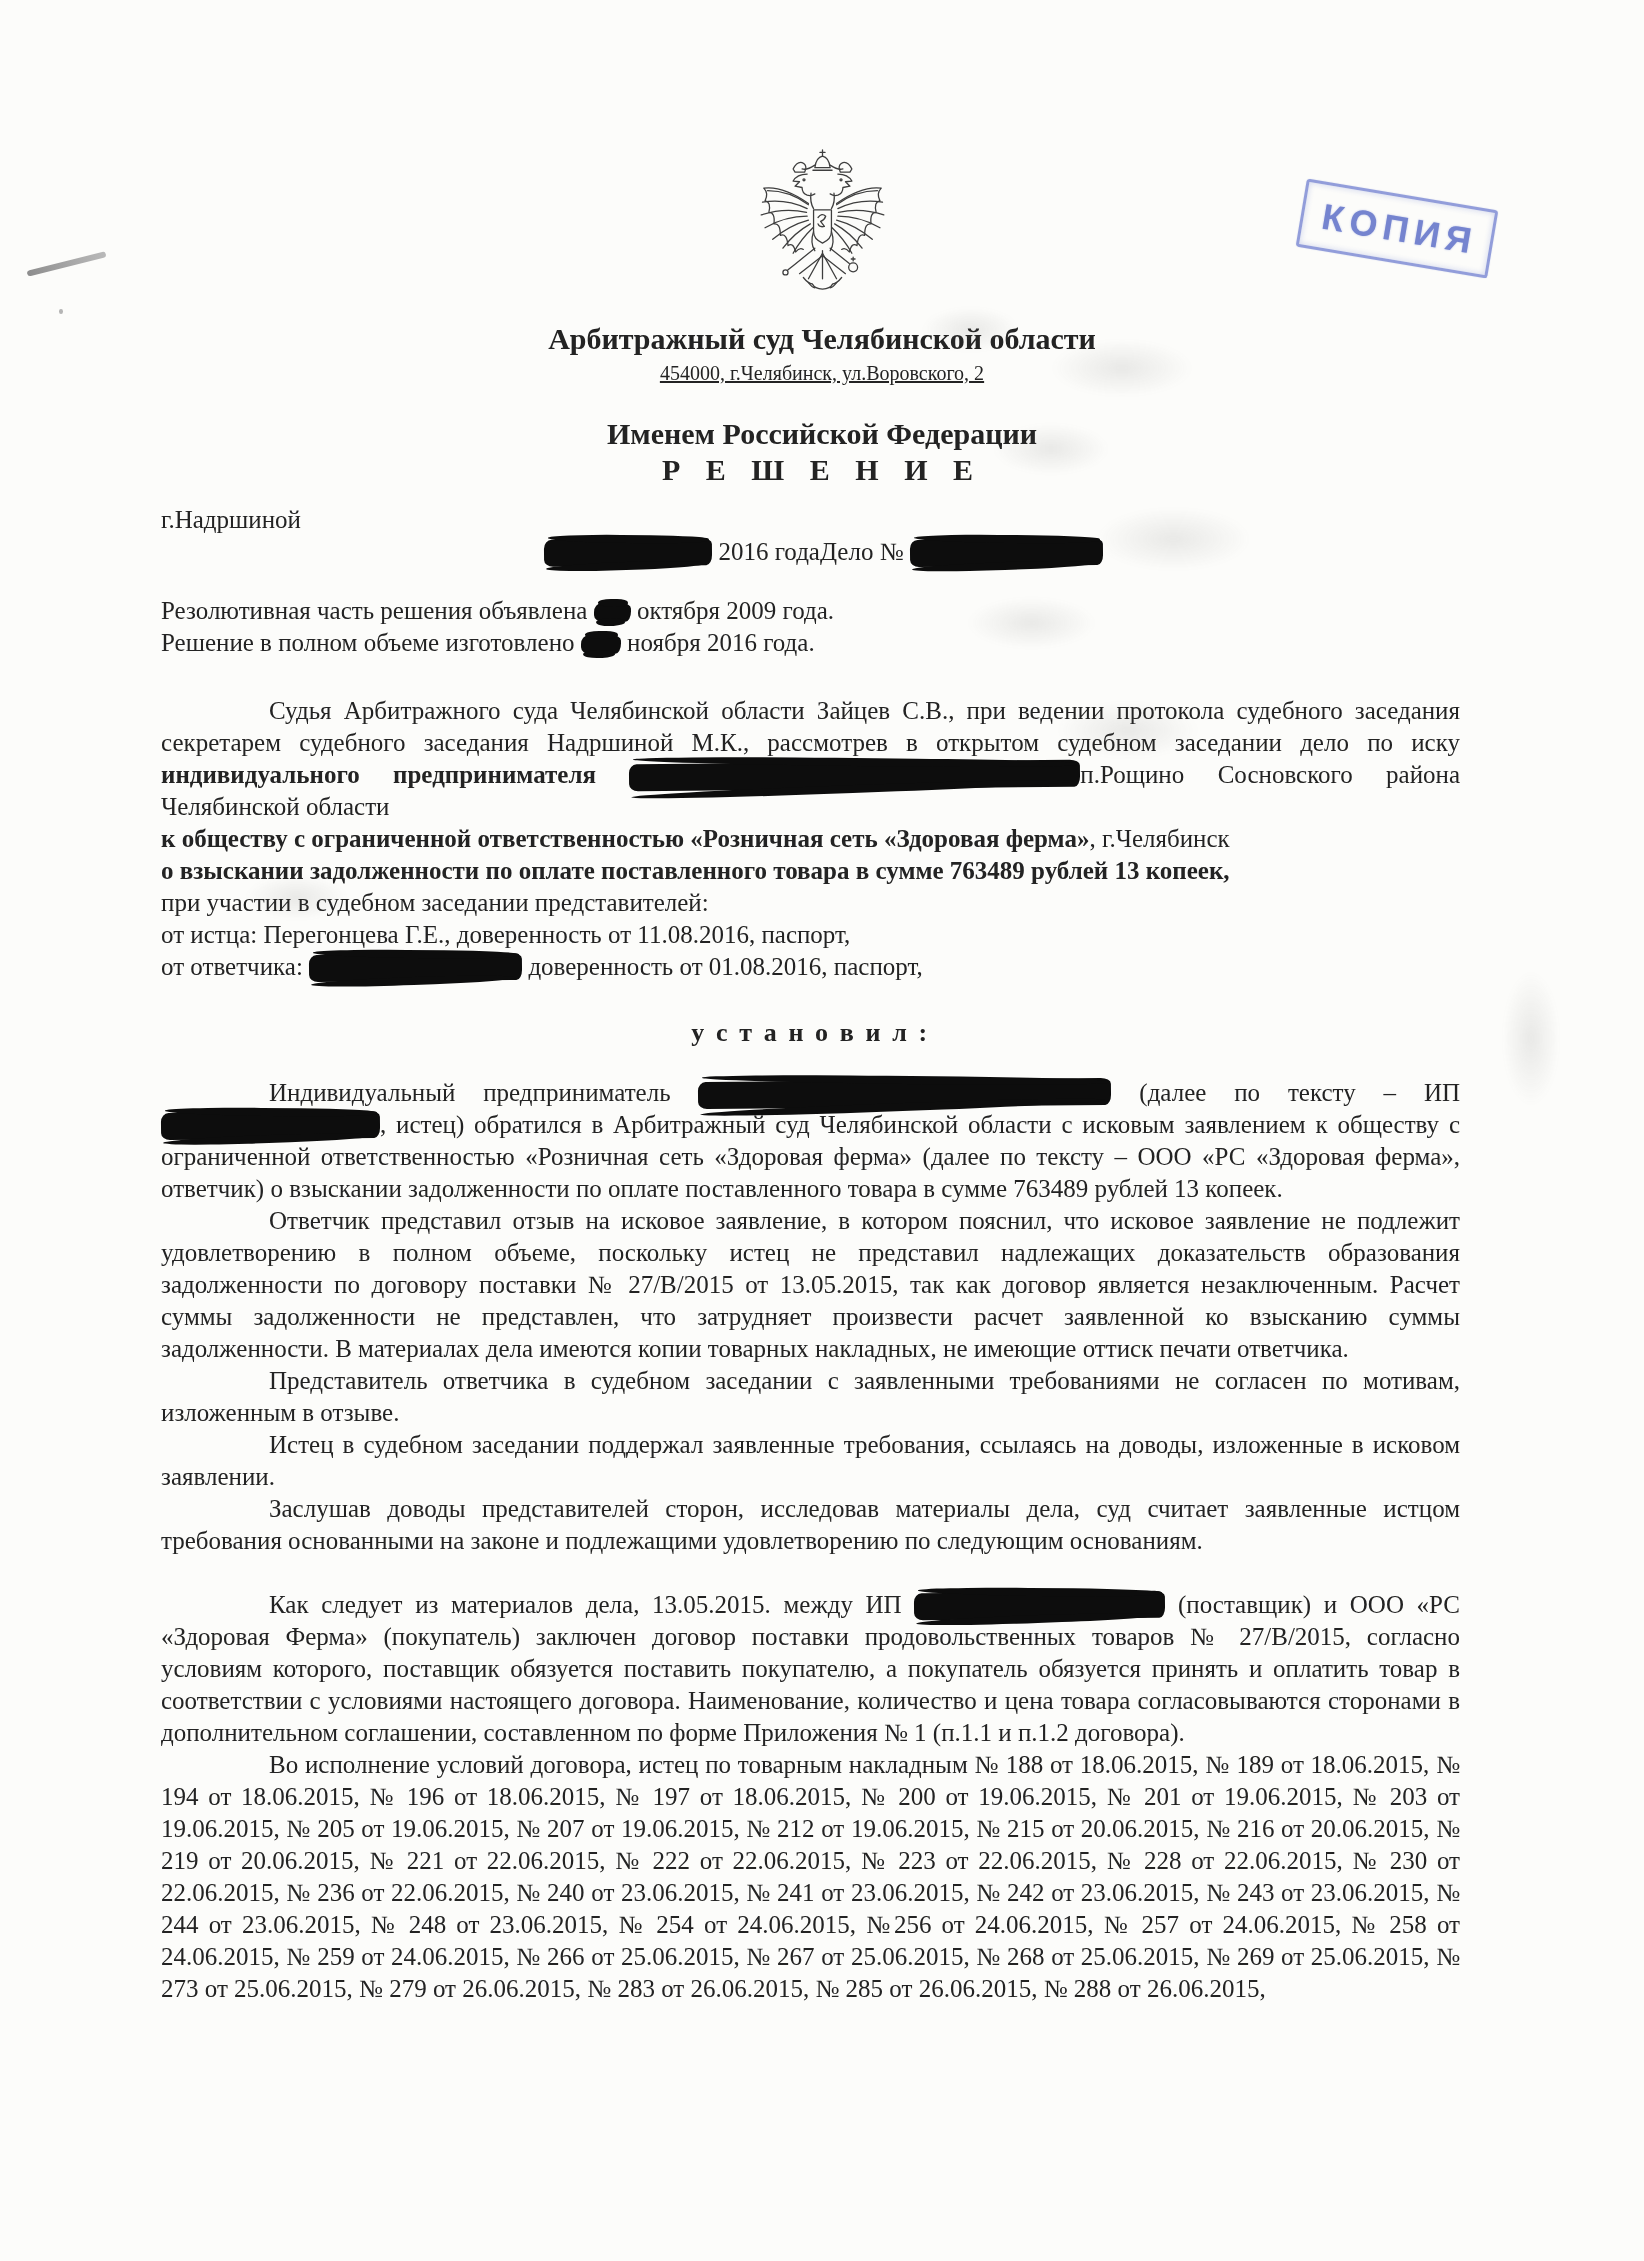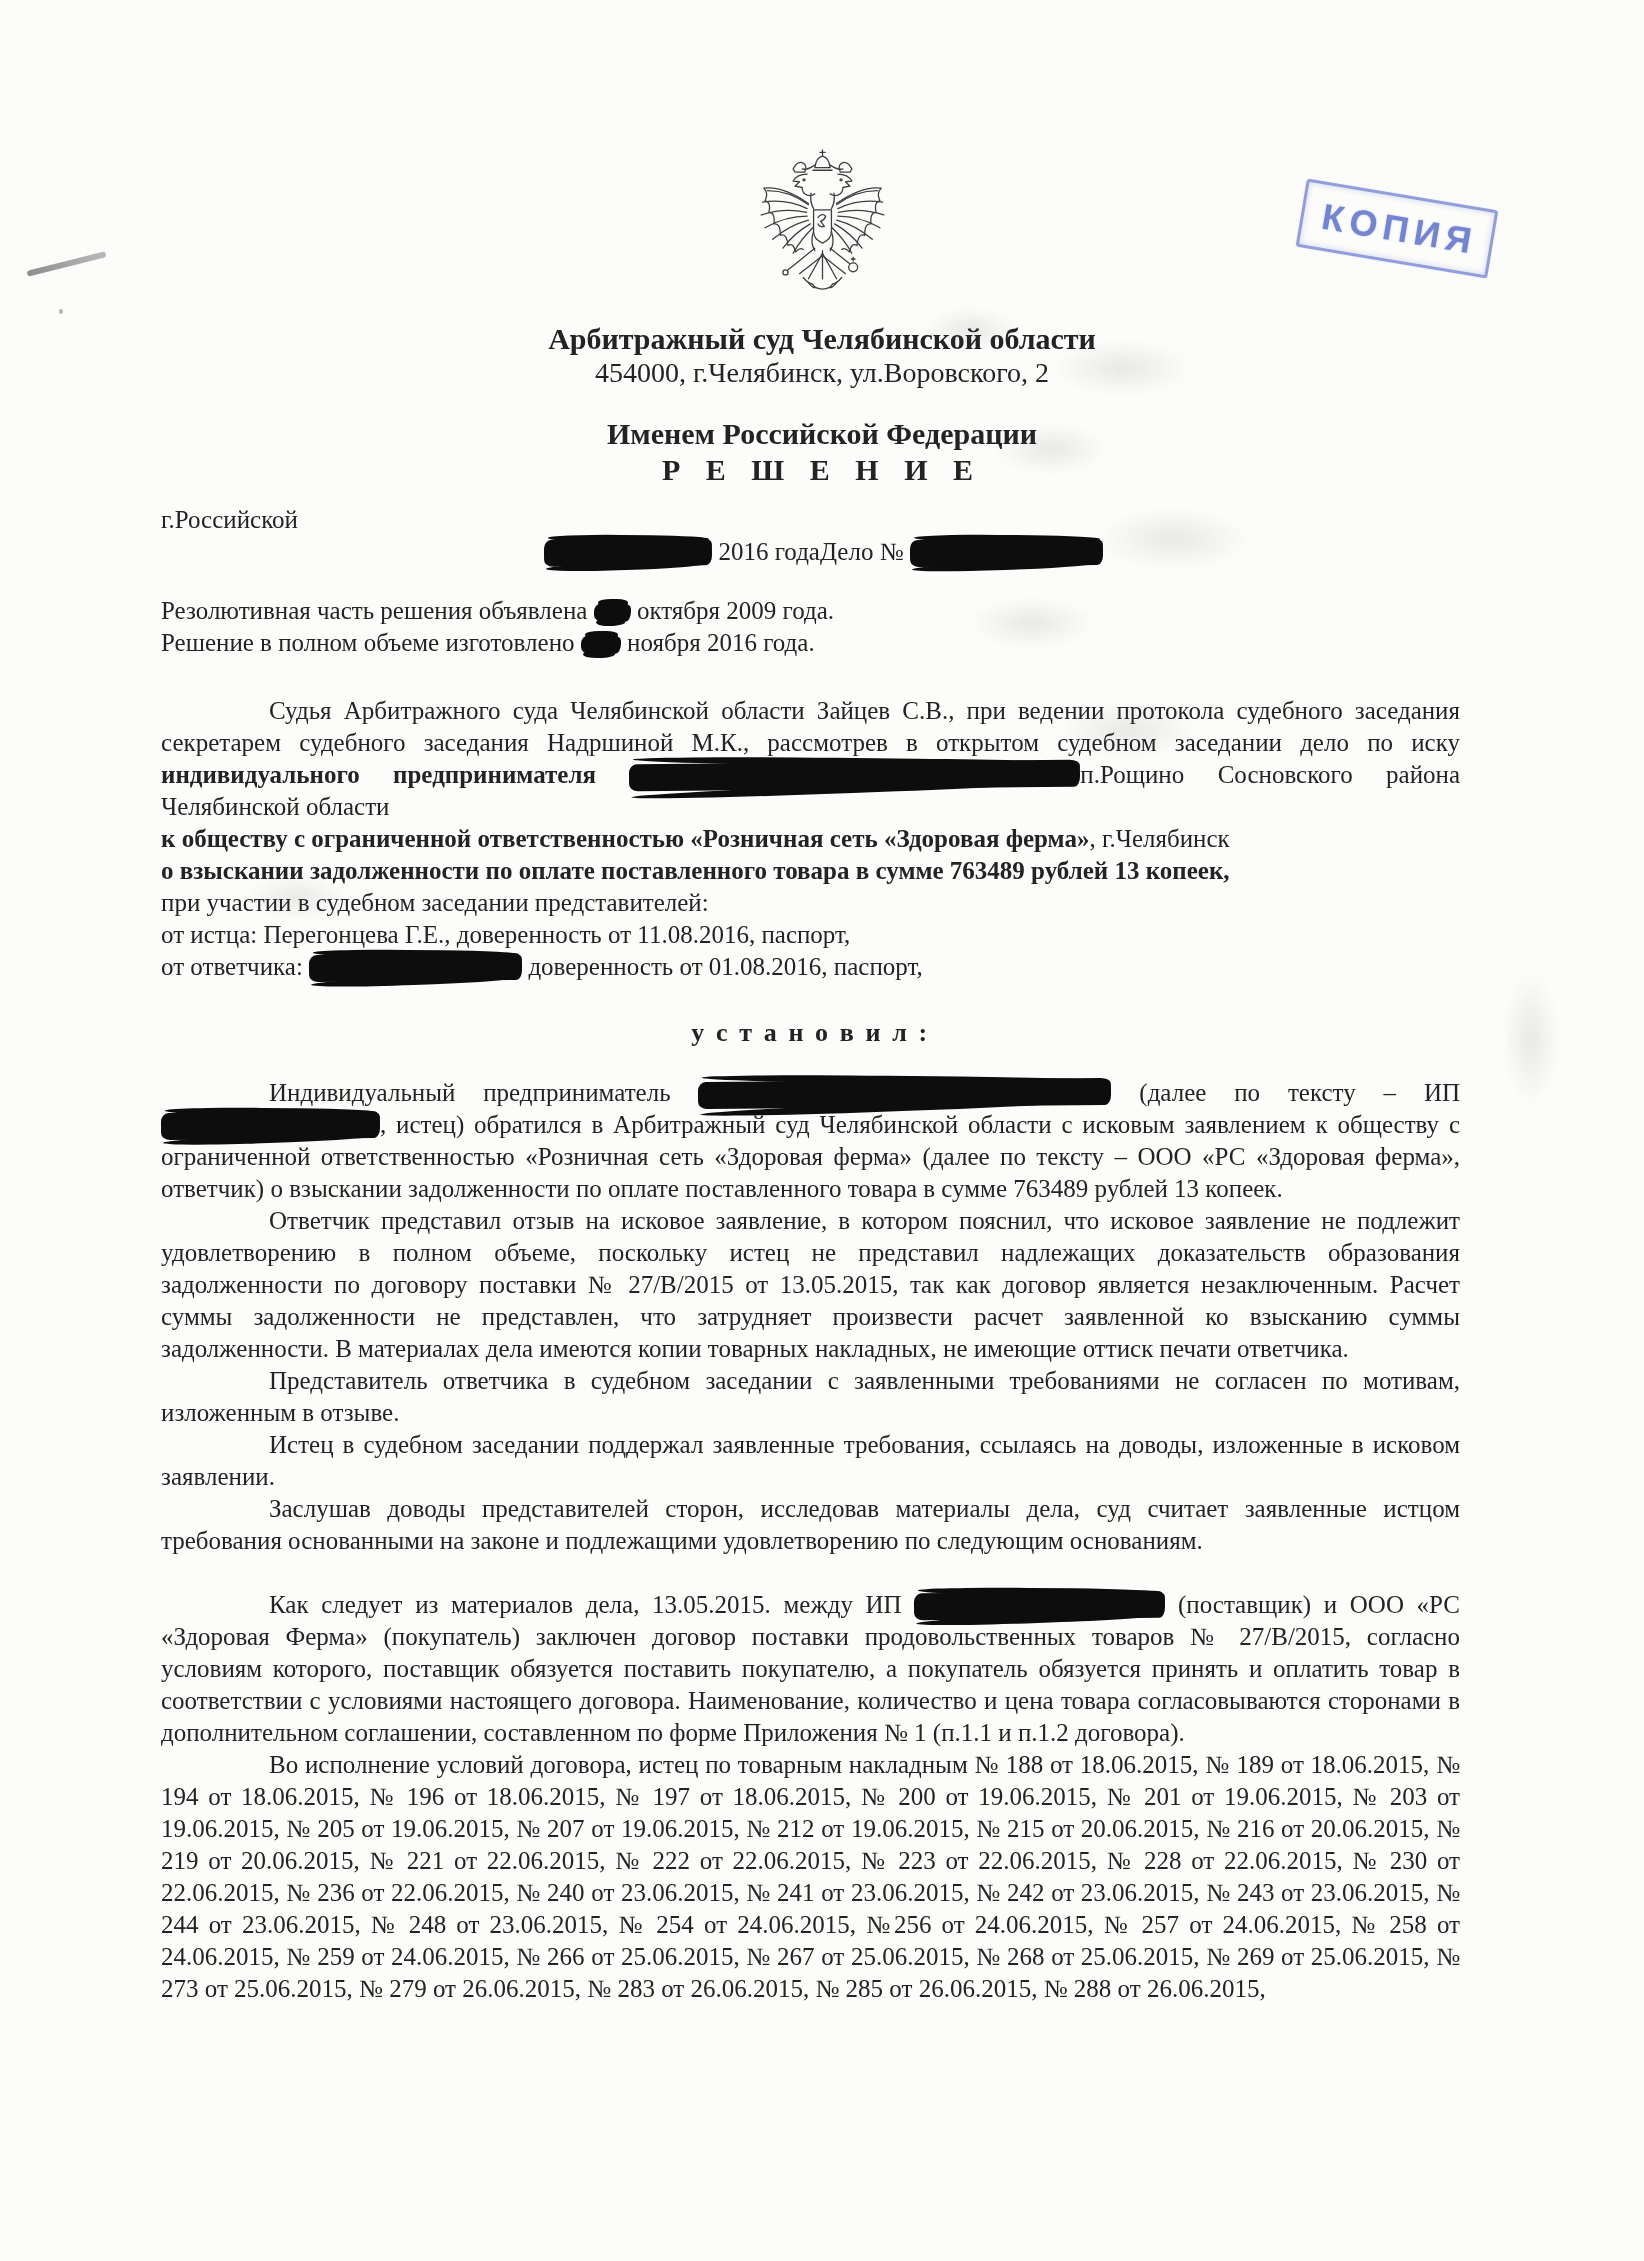--- a/index.html
+++ b/index.html
@@ -35,21 +35,21 @@
   }
   .stamp span{
     font-family:"Liberation Sans","DejaVu Sans",sans-serif;
     font-weight:bold;font-size:36px;letter-spacing:5.8px;
     color:#6e7ecd;text-shadow:0 0 1.9px rgba(110,126,205,.55);
     transform:translateX(2.6px);
   }
   
   .emblem{display:block;margin:146px auto 10.3px auto;}
   .court-name{text-align:center;font-weight:bold;font-size:30px;line-height:34px;}
-  .court-address{text-align:center;font-size:28px;line-height:34px;}
+  .court-address{text-align:center;font-size:20px;line-height:34px;text-decoration:underline;}
   .in-the-name{text-align:center;font-weight:bold;font-size:30px;line-height:32px;margin-top:28px;}
   .decision-title{text-align:center;font-weight:bold;font-size:30px;line-height:34px;letter-spacing:9px;margin-top:2.6px;}
   
   .content{width:1299px;margin-left:161px;font-size:25px;line-height:32px;}
   .meta{margin-top:17px;}
   .meta-row{display:flex;justify-content:center;align-items:flex-start;}
   .date-left{padding-left:26px;}
   .case-right{white-space:nowrap;}
   .meta-gap{height:27px;}
   .line{text-align:left;}
@@ -140,21 +140,21 @@
   </svg>
 
   <div class="court-name">Арбитражный суд Челябинской области</div>
   <div class="court-address">454000, г.Челябинск, ул.Воровского, 2</div>
   <div class="in-the-name">Именем Российской Федерации</div>
   <div class="decision-title">Р Е Ш Е Н И Е</div>
 
   <div class="content">
 
     <div class="meta">
-      <div class="line">г.Российской</div>
+      <div class="line">г.Надршиной</div>
       <div class="meta-row">
         <span class="date-left"><span class="redact tall" style="width: 168px;"></span><span> 2016 года</span></span>
         <span class="case-right"><span>Дело № </span><span class="redact tall" style="width: 193px;"></span></span>
       </div>
       <div class="meta-gap"></div>
       <div class="line"><span>Резолютивная часть решения объявлена </span><span class="redact" style="width: 37px;"></span><span> октября 2009 года.</span></div>
       <div class="line"><span>Решение в полном объеме изготовлено </span><span class="redact" style="width: 40px;"></span><span> ноября 2016 года.</span></div>
     </div>
 
     <div style="height:36px;"></div>

